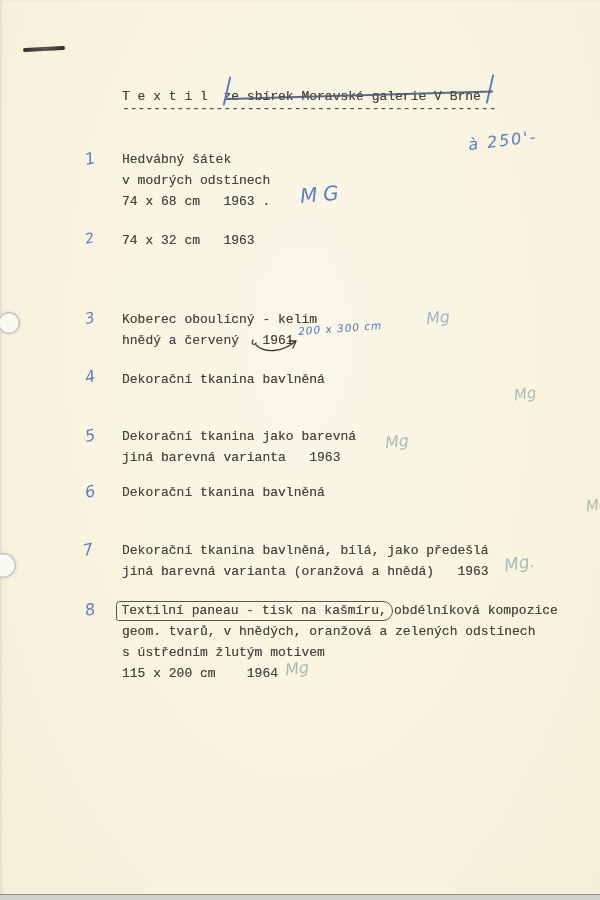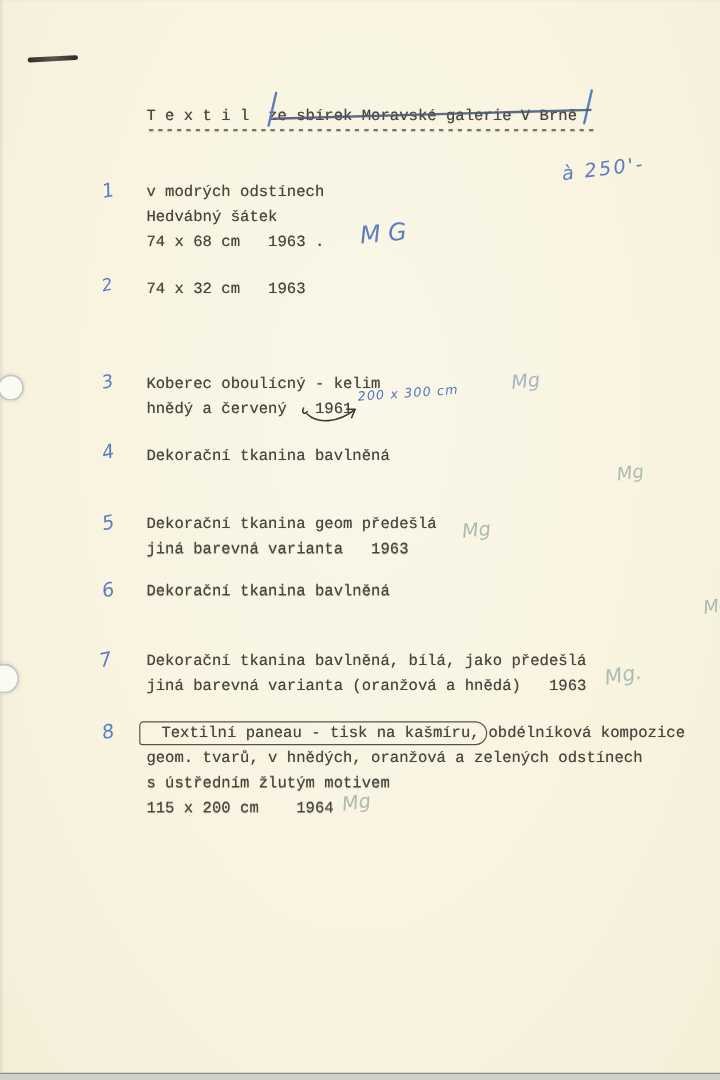--- a/index.html
+++ b/index.html
@@ -35,21 +35,21 @@
     font-family: "DejaVu Sans", sans-serif;
     font-style: italic;
     color: #5b7ec2;
     text-shadow: none;
     white-space: pre;
   }
   .hw-faint { color: #a0b0a8; opacity: 0.85; }
   .boxed {
     border: 1.5px solid #57544b;
     border-radius: 6px 16px 16px 4px;
-    padding: 1px 5px 2px 18px;
+    padding: 1px 5px 2px 5px;
     margin: -2.5px -6.5px -3.5px -6.5px;
   }
   .slash {
     position: absolute; width: 2px; height: 30px;
     background: #5b7ec2; border-radius: 2px;
     transform: rotate(13deg);
   }
   .strike {
     position: absolute;
     height: 1.7px; background: #4e5a74; opacity: 0.9;
@@ -87,22 +87,22 @@
   <div class="tline" style="position:absolute; left:122px; top:98px;">------------------------------------------------</div>
   <div class="slash" style="left:226px; top:76px;"></div>
   <div class="slash" style="left:489px; top:74px;"></div>
   <div class="strike" style="left:227px; top:98px; width:266px;"></div>
 
   <div class="hw" style="left:468px; top:131px; font-size:16px; letter-spacing:2px; transform:rotate(-7deg);">à 250'-</div>
 
   <div class="item" style="top:149px;">
     <span class="num">1</span>
     <div class="lines">
+      <div class="tline">Hedvábný šátek</div>
       <div class="tline">v modrých odstínech</div>
-      <div class="tline">Hedvábný šátek</div>
       <div class="tline">74 x 68 cm   1963 .</div>
     </div>
   </div>
   <div class="hw" style="left:300px; top:182px; font-size:20px; letter-spacing:6px; transform:rotate(-5deg);">MG</div>
 
   <div class="item" style="top:230px;">
     <span class="num" style="font-size:14px;">2</span>
     <div class="lines">
       <div class="tline">74 x 32 cm   1963</div>
     </div>
@@ -125,21 +125,21 @@
     <span class="num" style="top:-2px;">4</span>
     <div class="lines">
       <div class="tline">Dekorační tkanina bavlněná</div>
     </div>
   </div>
   <div class="hw hw-faint" style="left:514px; top:385px; font-size:15px; transform:rotate(-8deg);">Mg</div>
 
   <div class="item" style="top:426px;">
     <span class="num">5</span>
     <div class="lines">
-      <div class="tline">Dekorační tkanina geom předešlá</div>
+      <div class="tline">Dekorační tkanina jako barevná</div>
       <div class="tline">jiná barevná varianta   1963</div>
     </div>
   </div>
   <div class="hw hw-faint" style="left:385px; top:432px; font-size:16px; transform:rotate(-6deg);">Mg</div>
 
   <div class="item" style="top:482px;">
     <span class="num">6</span>
     <div class="lines">
       <div class="tline">Dekorační tkanina bavlněná</div>
     </div>

